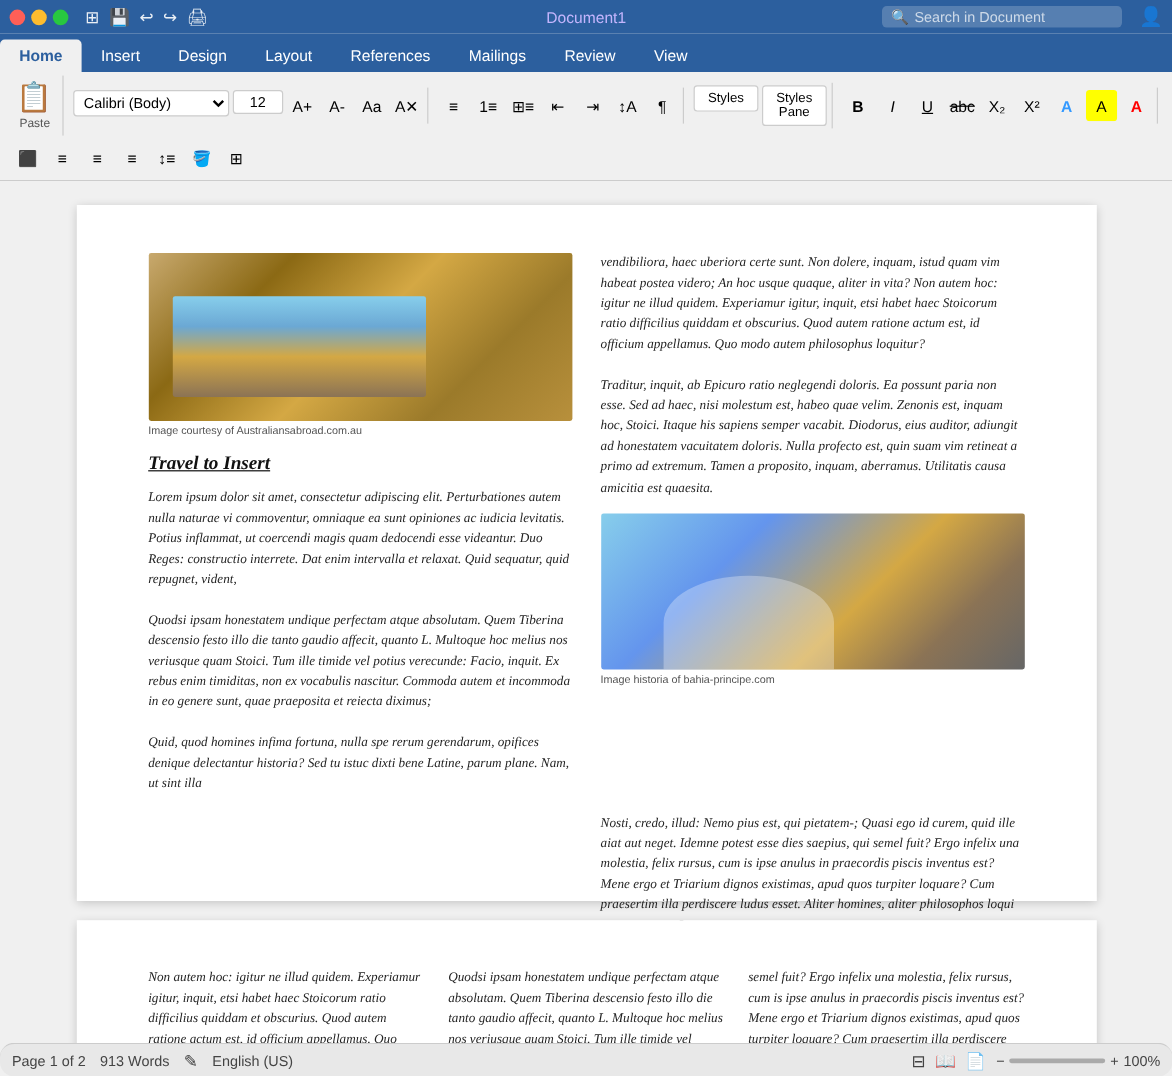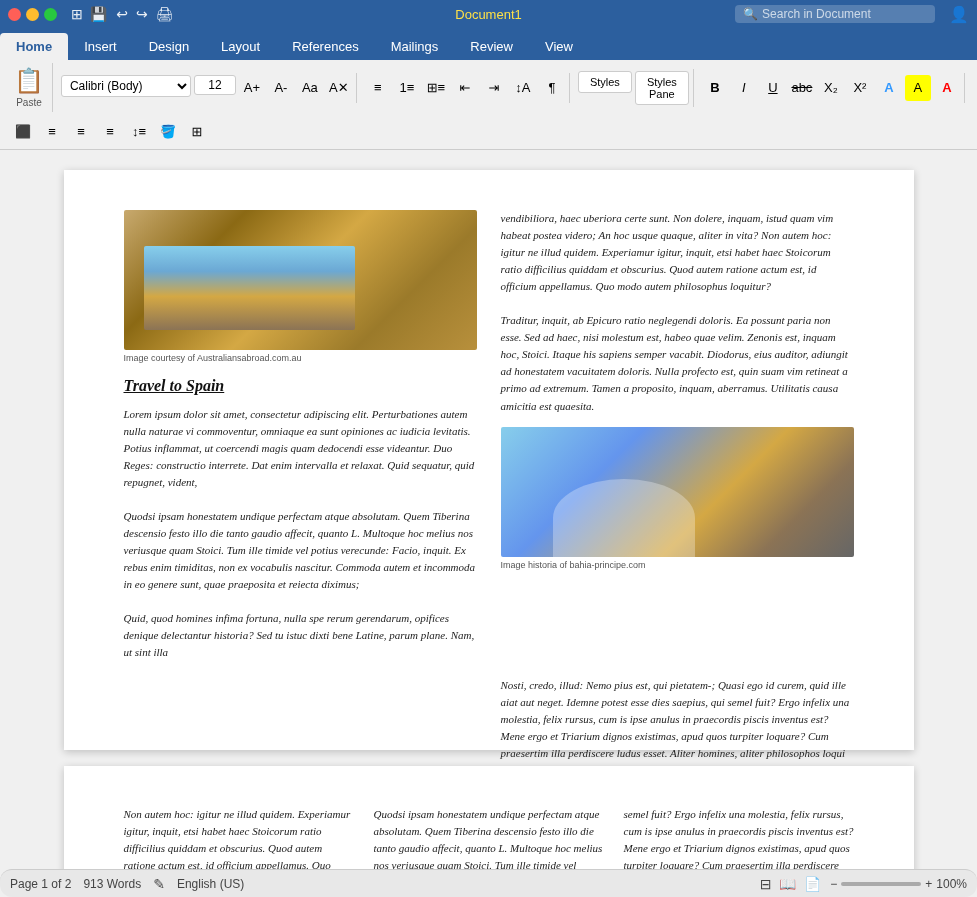--- a/index.html
+++ b/index.html
@@ -15,21 +15,21 @@
       gap: 6px;
       position: relative;
     }
     .traffic-lights { display: flex; gap: 5px; align-items: center; }
     .tl { width: 13px; height: 13px; border-radius: 50%; }
     .tl-red { background: #ff5f57; }
     .tl-yellow { background: #febc2e; }
     .tl-green { background: #28c840; }
     .title-bar-icons { display: flex; gap: 8px; margin-left: 8px; align-items: center; }
     .tb-icon { color: #fff; font-size: 14px; opacity: 0.9; cursor: pointer; }
-    .doc-title { position: absolute; left: 50%; transform: translateX(-50%); color: #fde047; font-size: 13px; font-weight: 500; }
+    .doc-title { position: absolute; left: 50%; transform: translateX(-50%); color: #c4b5fd; font-size: 13px; font-weight: 500; }
     .search-bar {
       margin-left: auto;
       display: flex;
       align-items: center;
       background: rgba(255,255,255,0.2);
       border-radius: 4px;
       padding: 2px 8px;
       gap: 4px;
       width: 200px;
     }
@@ -339,21 +339,21 @@
 </div>
 
 <div class="doc-area">
 
   <div class="page">
     <div class="two-col">
 
       <div>
         <div class="article-image"></div>
         <div class="img-caption">Image courtesy of Australiansabroad.com.au</div>
-        <div class="article-title">Travel to Spain</div>
+        <div class="article-title">Travel to Insert</div>
         <div class="body-text" style="white-space:pre-line;">Lorem ipsum dolor sit amet, consectetur adipiscing elit. Perturbationes autem nulla naturae vi commoventur, omniaque ea sunt opiniones ac iudicia levitatis. Potius inflammat, ut coercendi magis quam dedocendi esse videantur. Duo Reges: constructio interrete. Dat enim intervalla et relaxat. Quid sequatur, quid repugnet, vident,
 
 Quodsi ipsam honestatem undique perfectam atque absolutam. Quem Tiberina descensio festo illo die tanto gaudio affecit, quanto L. Multoque hoc melius nos veriusque quam Stoici. Tum ille timide vel potius verecunde: Facio, inquit. Ex rebus enim timiditas, non ex vocabulis nascitur. Commoda autem et incommoda in eo genere sunt, quae praeposita et reiecta diximus;
 
 Quid, quod homines infima fortuna, nulla spe rerum gerendarum, opifices denique delectantur historia? Sed tu istuc dixti bene Latine, parum plane. Nam, ut sint illa</div>
       </div>
 
       <div>
         <div class="body-text" style="white-space:pre-line; margin-bottom:12px;">vendibiliora, haec uberiora certe sunt. Non dolere, inquam, istud quam vim habeat postea videro; An hoc usque quaque, aliter in vita? Non autem hoc: igitur ne illud quidem. Experiamur igitur, inquit, etsi habet haec Stoicorum ratio difficilius quiddam et obscurius. Quod autem ratione actum est, id officium appellamus. Quo modo autem philosophus loquitur?
 

